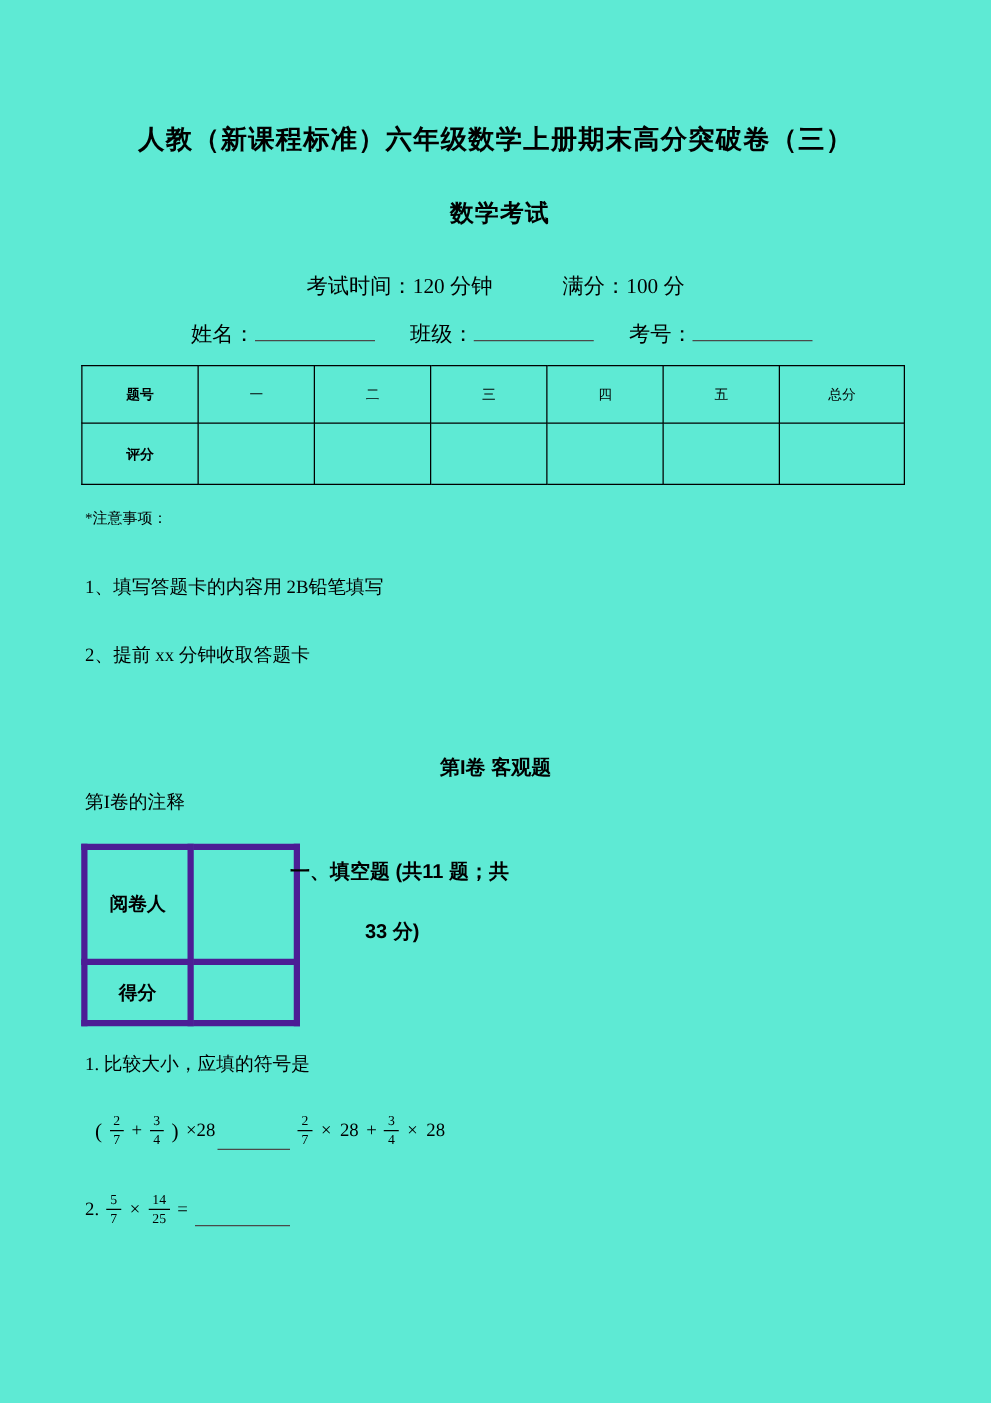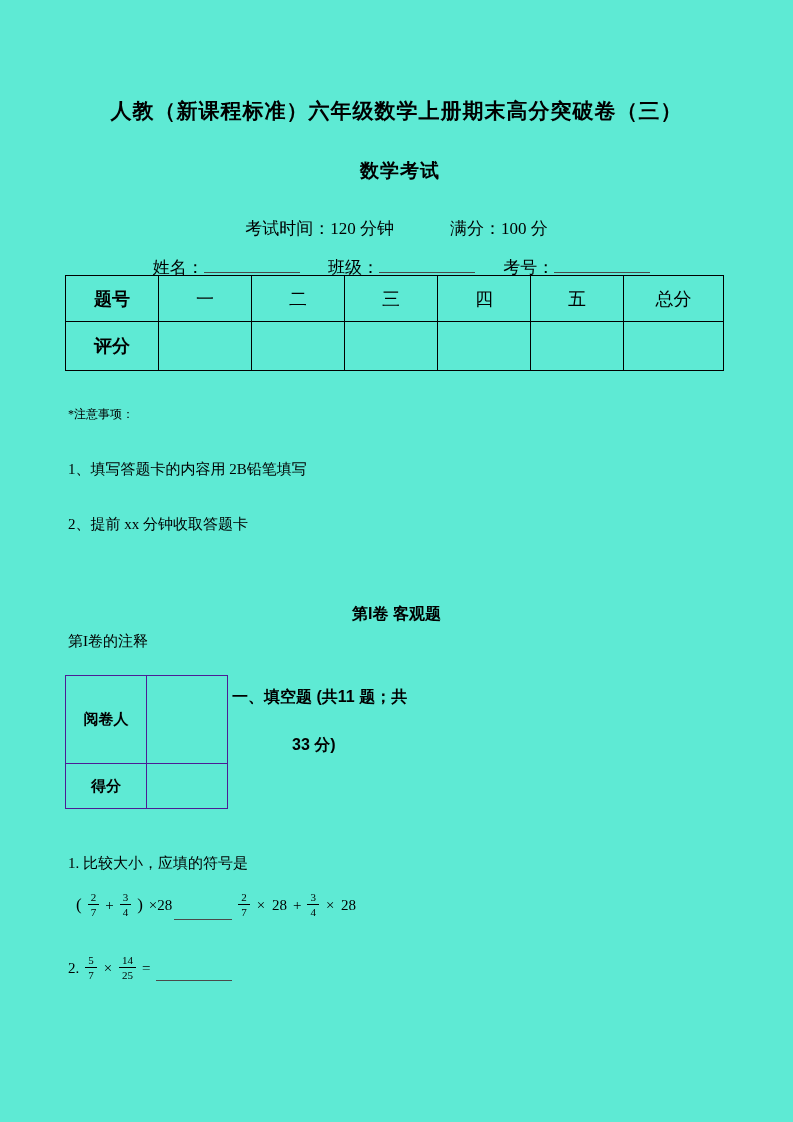--- a/index.html
+++ b/index.html
@@ -18,48 +18,48 @@
   .exam-info { top:217px; font-size:17px; }
   .exam-info .spacer { display:inline-block; width:56px; }
 
   .student-line { top:254px; font-size:17px; }
   .blank { display:inline-block; border-bottom:1px solid #4a4a4a; height:1.05em; vertical-align:baseline; }
   .student-line .blank { width:96px; }
   .student-line .group { margin-right:14px;margin-left:10px; }
   .student-line .group:last-child { margin-right:0; }
 
   table.score-table {
-    left:65px; top:275px; position:absolute;
-    border-collapse:collapse; table-layout:fixed; width:658px; font-size:18px;
+    left:65px; top:292px; position:absolute;
+    border-collapse:collapse; table-layout:fixed; width:658px; font-size:11px;
   }
   table.score-table td { border:1px solid #000; text-align:center; padding:0; }
   table.score-table tr.r1 td { height:45px; }
   table.score-table tr.r2 td { height:48px; }
   table.score-table td.lbl { font-weight:bold; font-family:"Liberation Sans","DejaVu Sans",sans-serif; }
 
   .note-heading { left:68px; top:406px; font-size:12px; }
   .note-item-1  { left:68px; top:460px; font-size:15px;text-align:right; }
   .note-item-2  { left:68px; top:515px; font-size:15px; }
 
   .volume-title { top:572px; font-size:16px; font-weight:bold;margin-top:32px; }
   .volume-note  { left:68px; top:632px; font-size:15px; }
 
   table.grader-box {
     left:65px; top:675px; position:absolute;
     border-collapse:collapse; table-layout:fixed; width:160px; font-size:15px;
   }
-  table.grader-box td { border:1px solid #4c1d95; text-align:center; padding:0; width:80px; }
+  table.grader-box td { border:5px solid #4c1d95; text-align:center; padding:0; width:80px; }
   table.grader-box tr.r1 td { height:87px; }
   table.grader-box tr.r2 td { height:44px; }
   table.grader-box td.lbl { font-weight:bold; font-family:"Liberation Sans","DejaVu Sans",sans-serif; }
 
   .sec-head-1 { left:232px; top:687px; font-size:16px; font-weight:bold; }
   .sec-head-2 { left:292px; top:735px; font-size:16px; font-weight:bold; }
 
-  .q1-text { left:68px; top:842px; font-size:15px;margin-top:12px; }
+  .q1-text { left:68px; top:842px; font-size:15px; }
 
   .formula { display:flex; align-items:center; column-gap:6px; font-size:15px; }
   .formula-q1 { left:76px; top:884px; height:42px; }
   .formula-q2 { left:68px; top:948px; height:40px; }
 
   .frac { display:inline-flex; flex-direction:column; align-items:center;
           font-size:11px; line-height:1.2; }
   .frac .num { border-bottom:1px solid #000; padding:0 3px; }
   .frac .den { padding-top:1px; }
 

